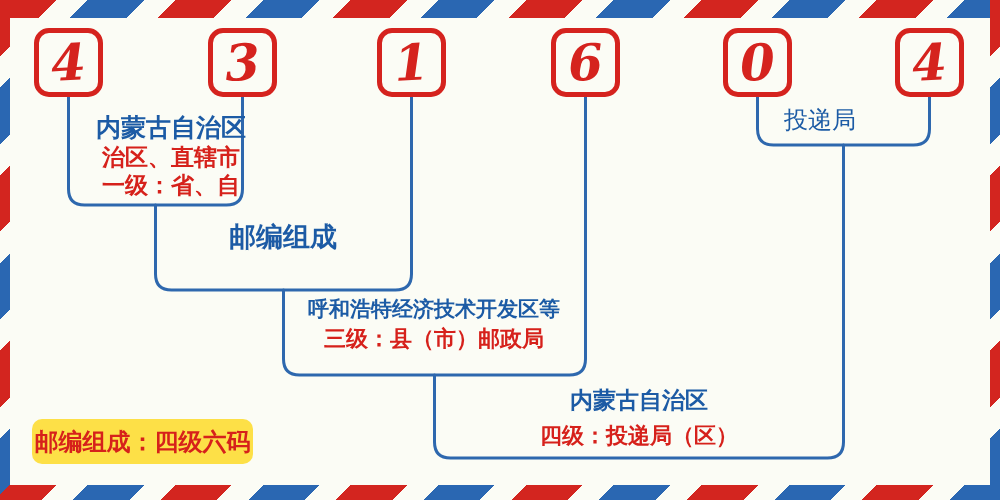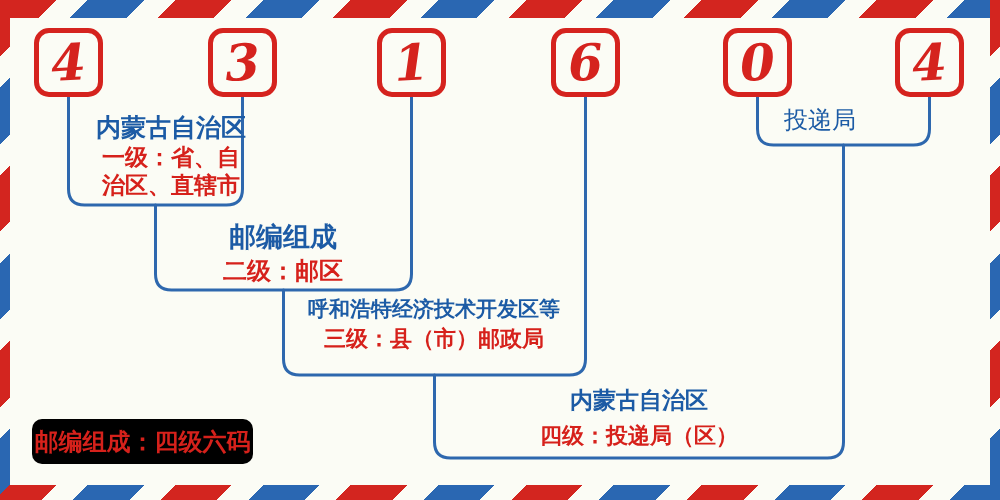--- a/index.html
+++ b/index.html
@@ -49,21 +49,21 @@
   .level-4{left:519px;top:387px;width:240px;}
   .level-4 .lv-name{font-size:23px;line-height:27px;}
   .level-4 .lv-desc{font-size:22px;line-height:26px;margin-top:9px;}
   .delivery-label{
     position:absolute;left:784px;top:106px;width:120px;text-align:left;
     color:#1c5ba5;font-weight:400;font-size:24px;line-height:28px;
   }
   
   .footer-badge{
     position:absolute;left:32px;top:419px;width:221px;height:45px;
-    background:#000000;border-radius:10px;
+    background:#fde047;border-radius:10px;
     display:flex;align-items:center;justify-content:center;
   }
   .footer-badge span{color:#d6211b;font-weight:700;font-size:24px;}
 </style>
 </head>
 <body>
 
 <div class="stripe stripe-top stripe-h"></div>
 <div class="stripe stripe-bottom stripe-h"></div>
 <div class="stripe stripe-left stripe-v"></div>
@@ -93,27 +93,26 @@
   </div>
 <div class="digit-box" style="left:723px">
     <span class="digit">0</span>
   </div>
 <div class="digit-box" style="left:895px">
     <span class="digit">4</span>
   </div>
 
 <div class="level level-1">
   <div class="lv-name">内蒙古自治区</div>
+  <div class="lv-desc">治区、直辖市</div>
   <div class="lv-desc">一级：省、自</div>
-  <div class="lv-desc">治区、直辖市</div>
 </div>
 
 <div class="level level-2">
   <div class="lv-name">邮编组成</div>
-  <div class="lv-desc">二级：邮区</div>
 </div>
 
 <div class="level level-3">
   <div class="lv-name">呼和浩特经济技术开发区等</div>
   <div class="lv-desc">三级：县（市）邮政局</div>
 </div>
 
 <div class="level level-4">
   <div class="lv-name">内蒙古自治区</div>
   <div class="lv-desc">四级：投递局（区）</div>

